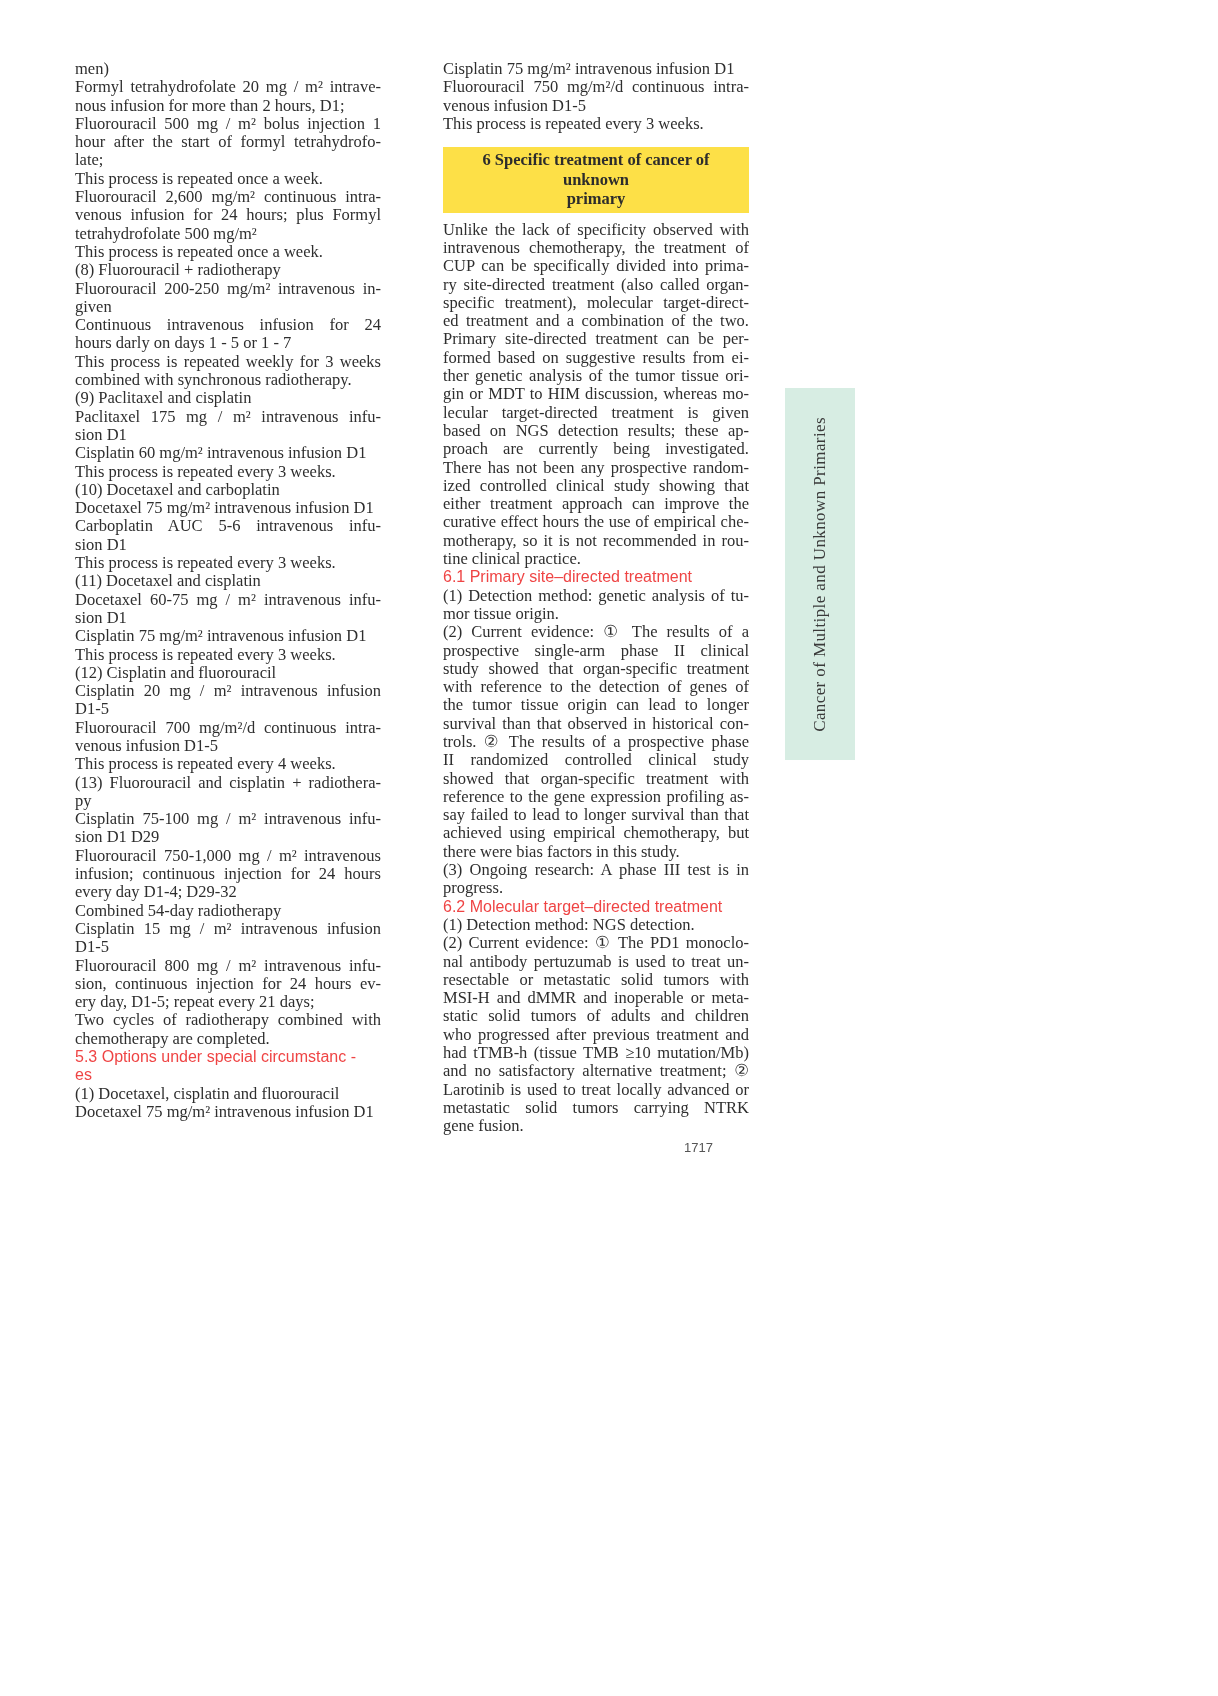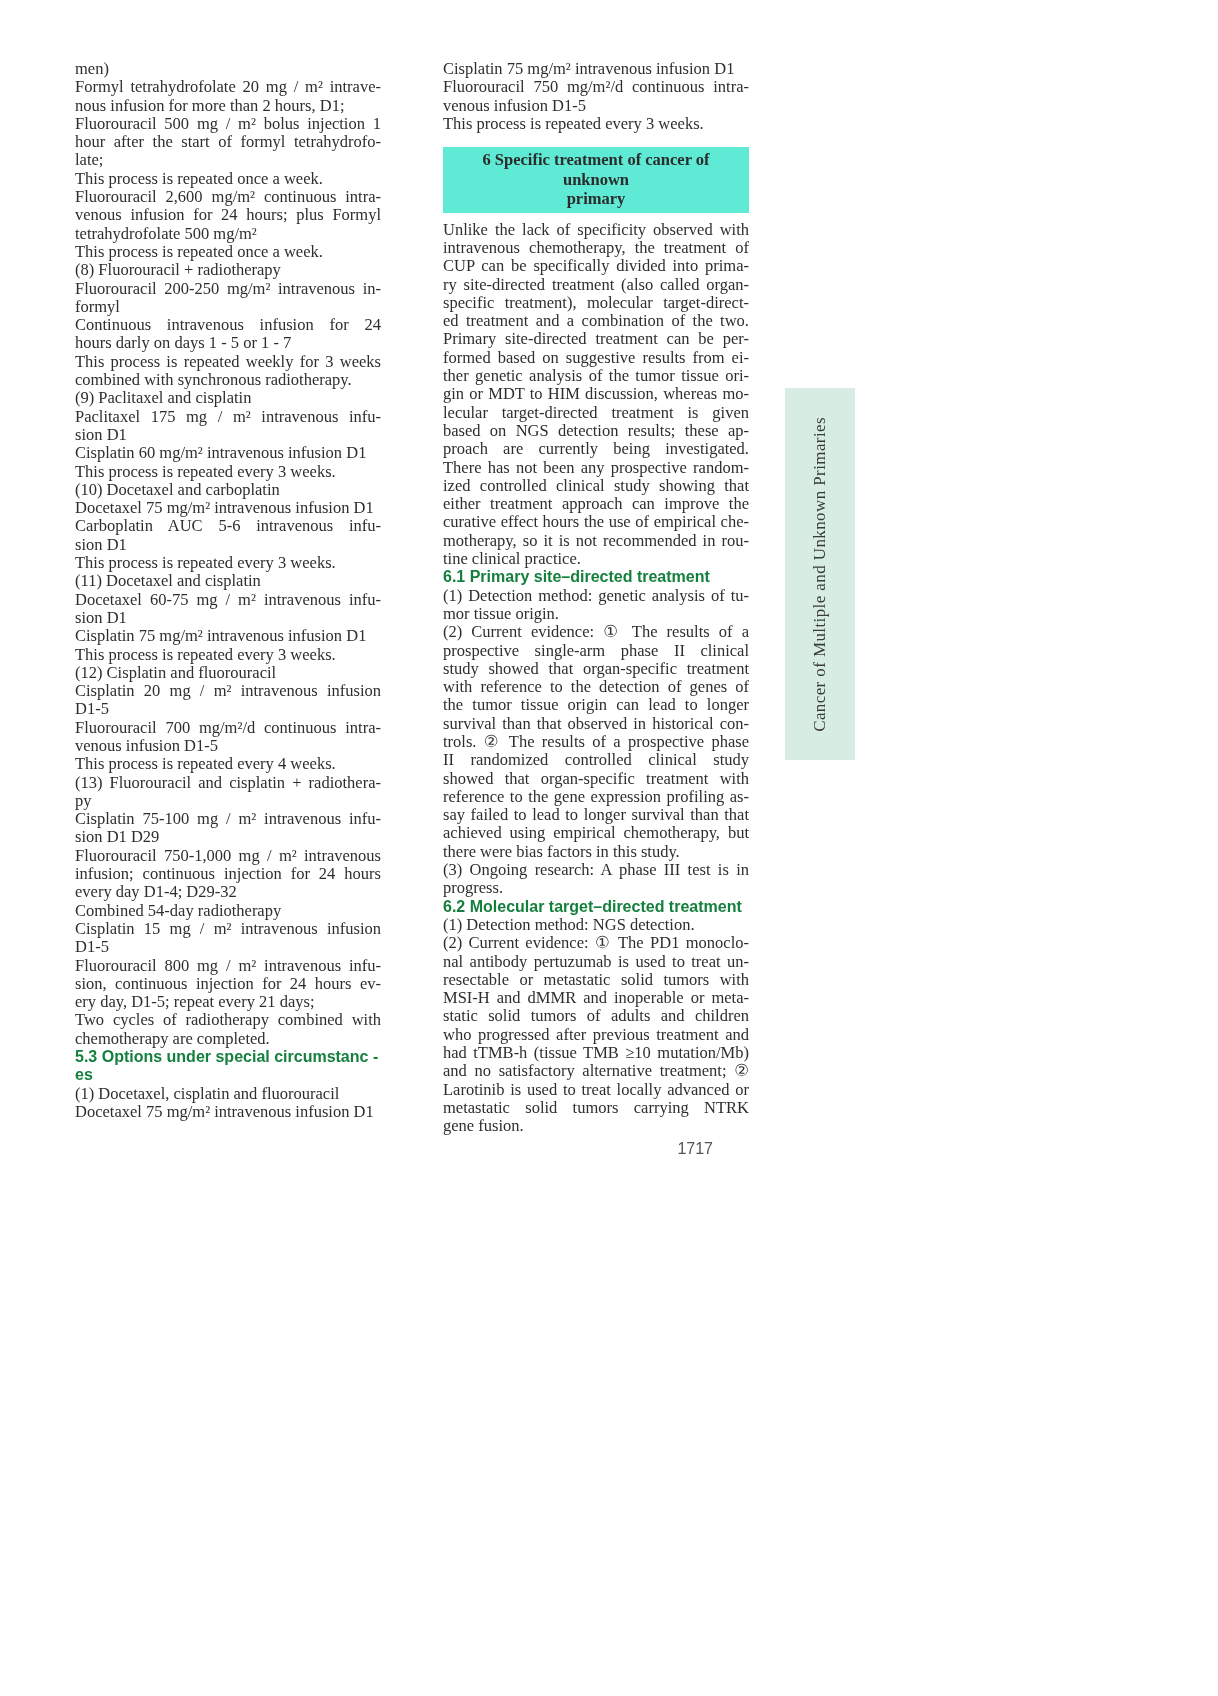--- a/index.html
+++ b/index.html
@@ -27,25 +27,24 @@
     white-space:normal;
     overflow:visible;
   }
   .ln.just {
     text-align:justify;
     text-align-last:justify;
   }
   .ln.sans {
     font-family:"Liberation Sans", sans-serif;
     font-size:16px;
-    color:#15803d;
-    font-weight:bold;
+    color:#ef4444;
   }
   .hbox {
-    background:#5eead4;
+    background:#fde047;
     margin:14px 0 8px 0;
     padding:3px 6px 4px 6px;
   }
   .hline {
     font-family:"Liberation Serif", serif;
     font-weight:bold;
     font-size:16.5px;
     line-height:19.5px;
     color:#2c2c2c;
     text-align:center;
@@ -67,21 +66,21 @@
     color:#3a3a3a;
     letter-spacing:0.4px;
     white-space:nowrap;
   }
   .pageno {
     position:absolute;
     left:443px; top:1140px;
     width:270px;
     text-align:right;
     font-family:"Liberation Sans", sans-serif;
-    font-size:16px;
+    font-size:13px;
     color:#555555;
   }
 </style>
 </head>
 <body>
 
 <div class="page">
 
   <div class="col col-left">
     <div>
@@ -91,21 +90,21 @@
         <div class="ln just">Fluorouracil 500 mg / m² bolus injection 1</div>
         <div class="ln just">hour after the start of formyl tetrahydrofo-</div>
         <div class="ln">late;</div>
         <div class="ln">This process is repeated once a week.</div>
         <div class="ln just">Fluorouracil 2,600 mg/m² continuous intra-</div>
         <div class="ln just">venous infusion for 24 hours; plus Formyl</div>
         <div class="ln">tetrahydrofolate 500 mg/m²</div>
         <div class="ln">This process is repeated once a week.</div>
         <div class="ln">(8) Fluorouracil + radiotherapy</div>
         <div class="ln just">Fluorouracil 200-250 mg/m² intravenous in-</div>
-        <div class="ln">formyl</div>
+        <div class="ln">given</div>
         <div class="ln just">Continuous intravenous infusion for 24</div>
         <div class="ln">hours darly on days 1 - 5 or 1 - 7</div>
         <div class="ln just">This process is repeated weekly for 3 weeks</div>
         <div class="ln">combined with synchronous radiotherapy.</div>
         <div class="ln">(9) Paclitaxel and cisplatin</div>
         <div class="ln just">Paclitaxel 175 mg / m² intravenous infu-</div>
         <div class="ln">sion D1</div>
         <div class="ln">Cisplatin 60 mg/m² intravenous infusion D1</div>
         <div class="ln">This process is repeated every 3 weeks.</div>
         <div class="ln">(10) Docetaxel and carboplatin</div>

